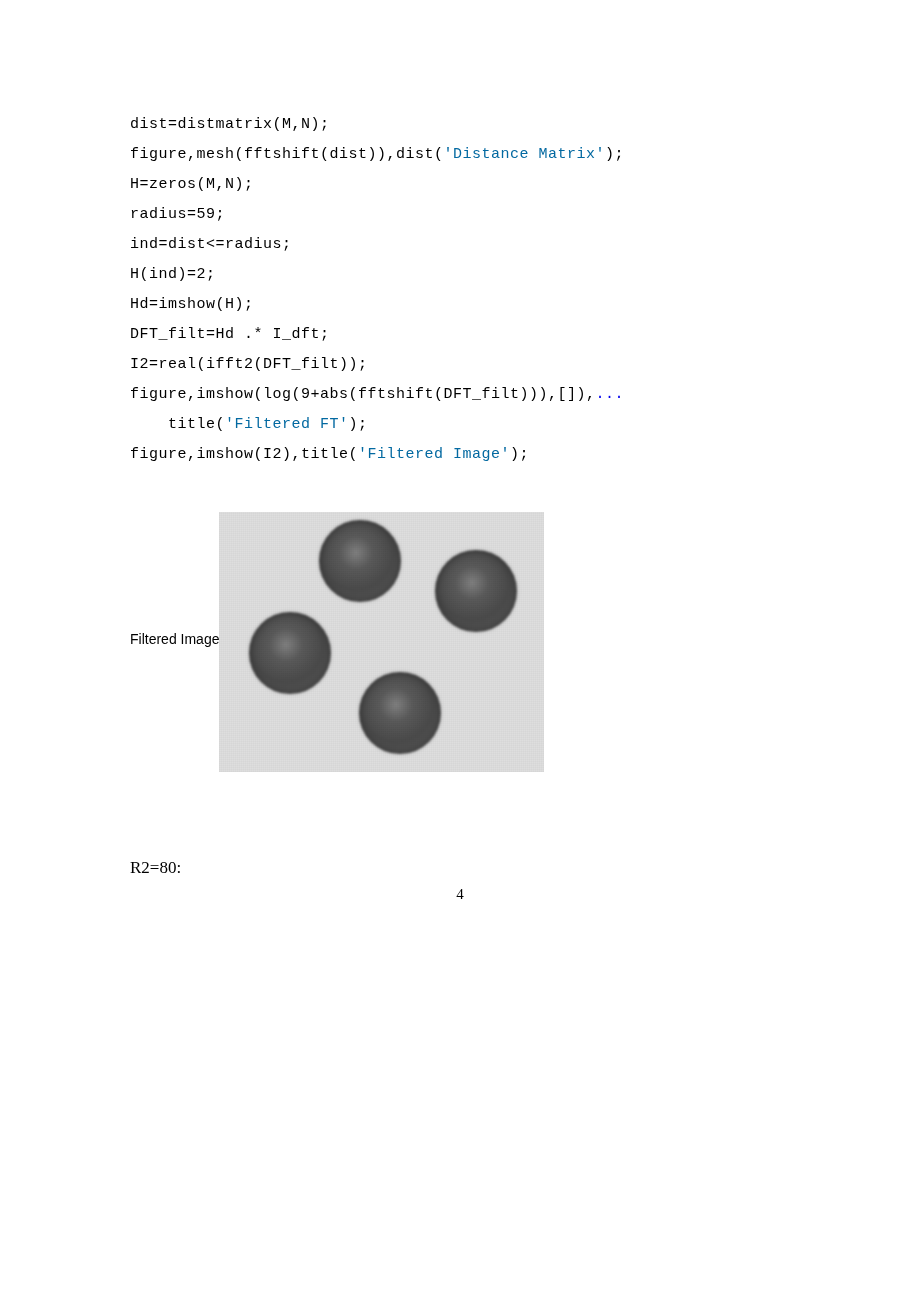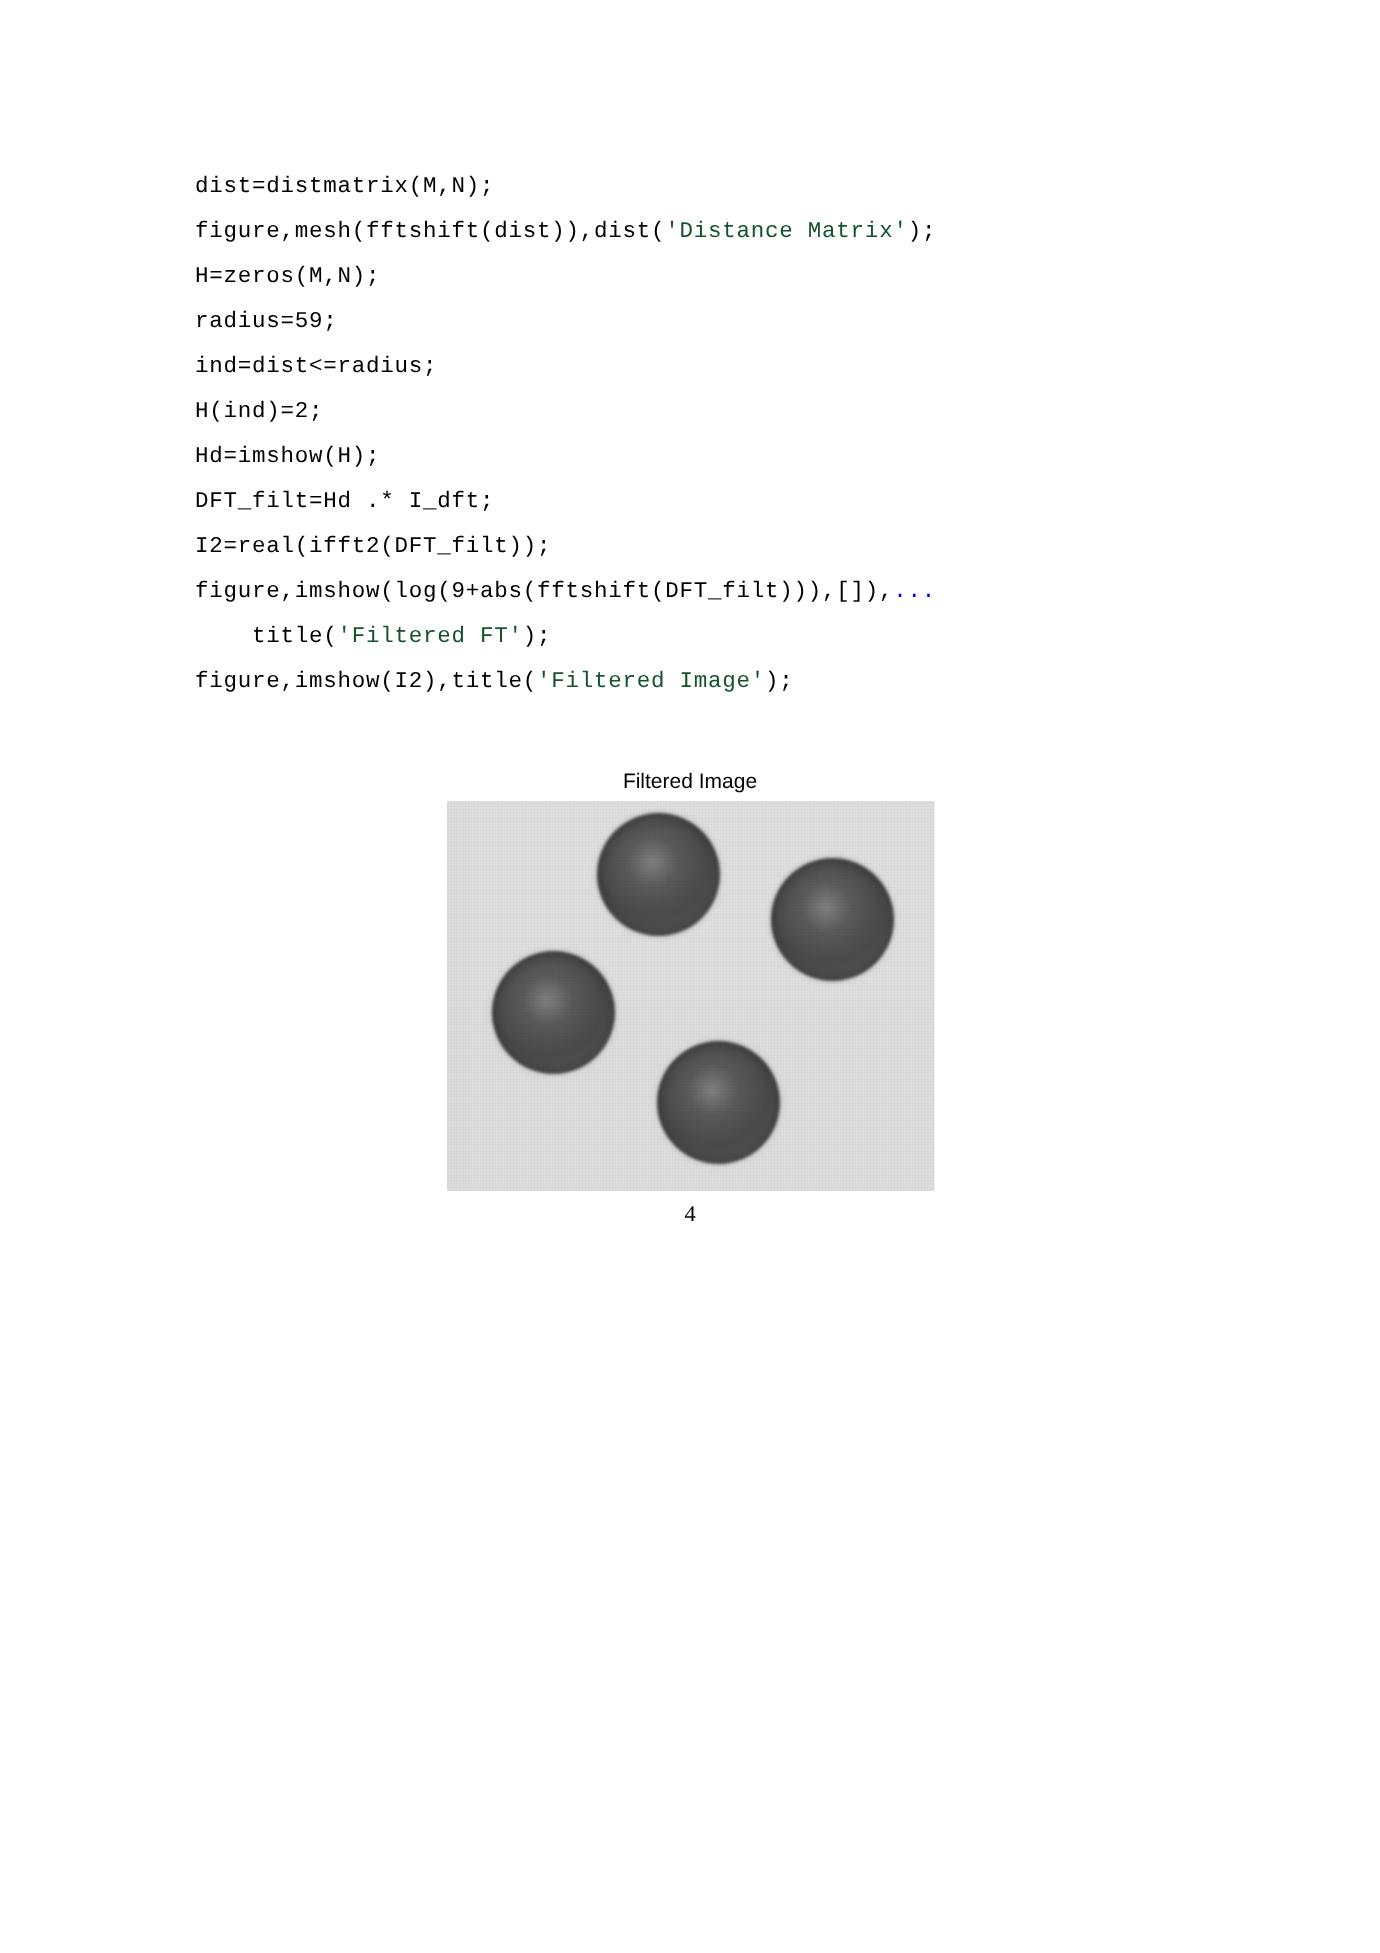--- a/index.html
+++ b/index.html
@@ -14,26 +14,26 @@
   .page {
     padding: 110px 130px 40px 130px;
     box-sizing: border-box;
   }
   .code-block {
     font-family: "Courier New", monospace;
     line-height: 2.0;
     white-space: pre;
     letter-spacing: 0.5px;
   }
-  .str { color: #14532d; text-align: center; }
+  .str { color: #0369a1; text-align: center; }
   .cont { color: #0000ee; }
   .figure-block {
     margin-top: 42px;
     display: flex;
-    flex-direction: column;
+    flex-direction: row;
     align-items: center;
   }
   .figure-block.second {
     margin-top: 70px;
   }
   .fig-title {
     font-family: Arial, Helvetica, sans-serif;
     font-size: 14px;
     color: #000;
     margin-bottom: 6px;
@@ -135,14 +135,15 @@
     <div class="fig-title">Filtered Image</div>
     <div class="img1">
       <div class="coin c1"></div>
       <div class="coin c2"></div>
       <div class="coin c3"></div>
       <div class="coin c4"></div>
     </div>
   </div>
 
 
+  <div class="bottom-label">R2=80:</div>
   <div class="page-num">4</div>
 </div>
 
 </body></html>

